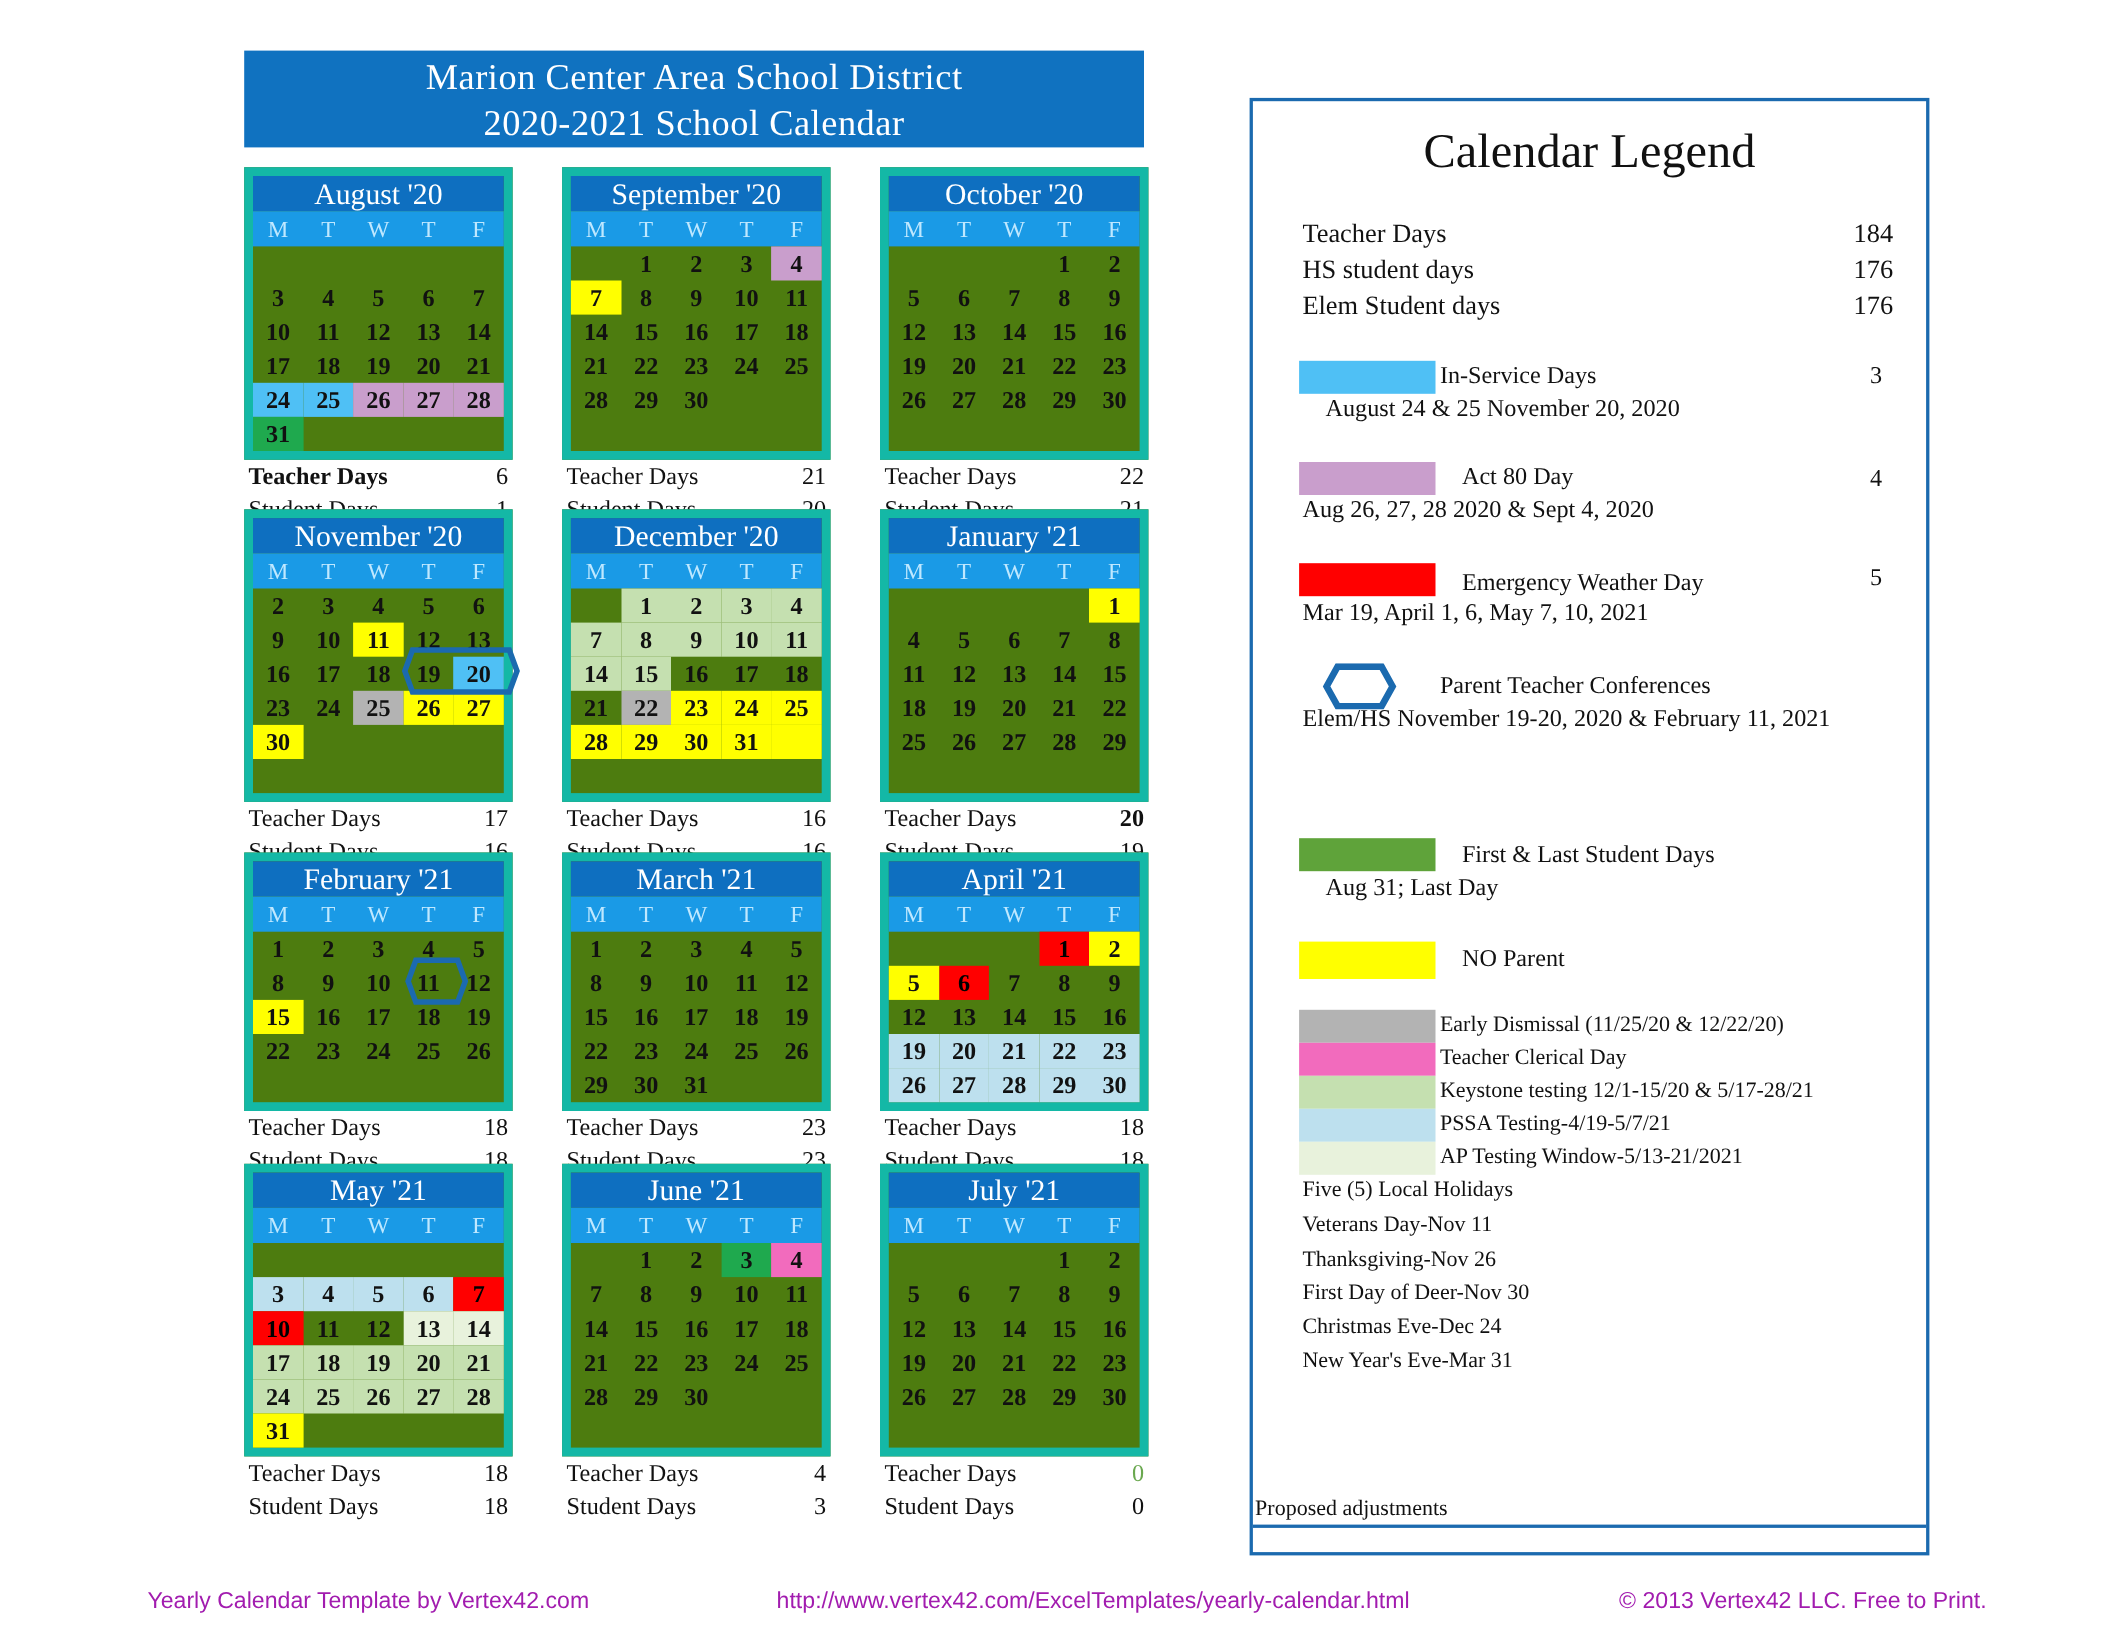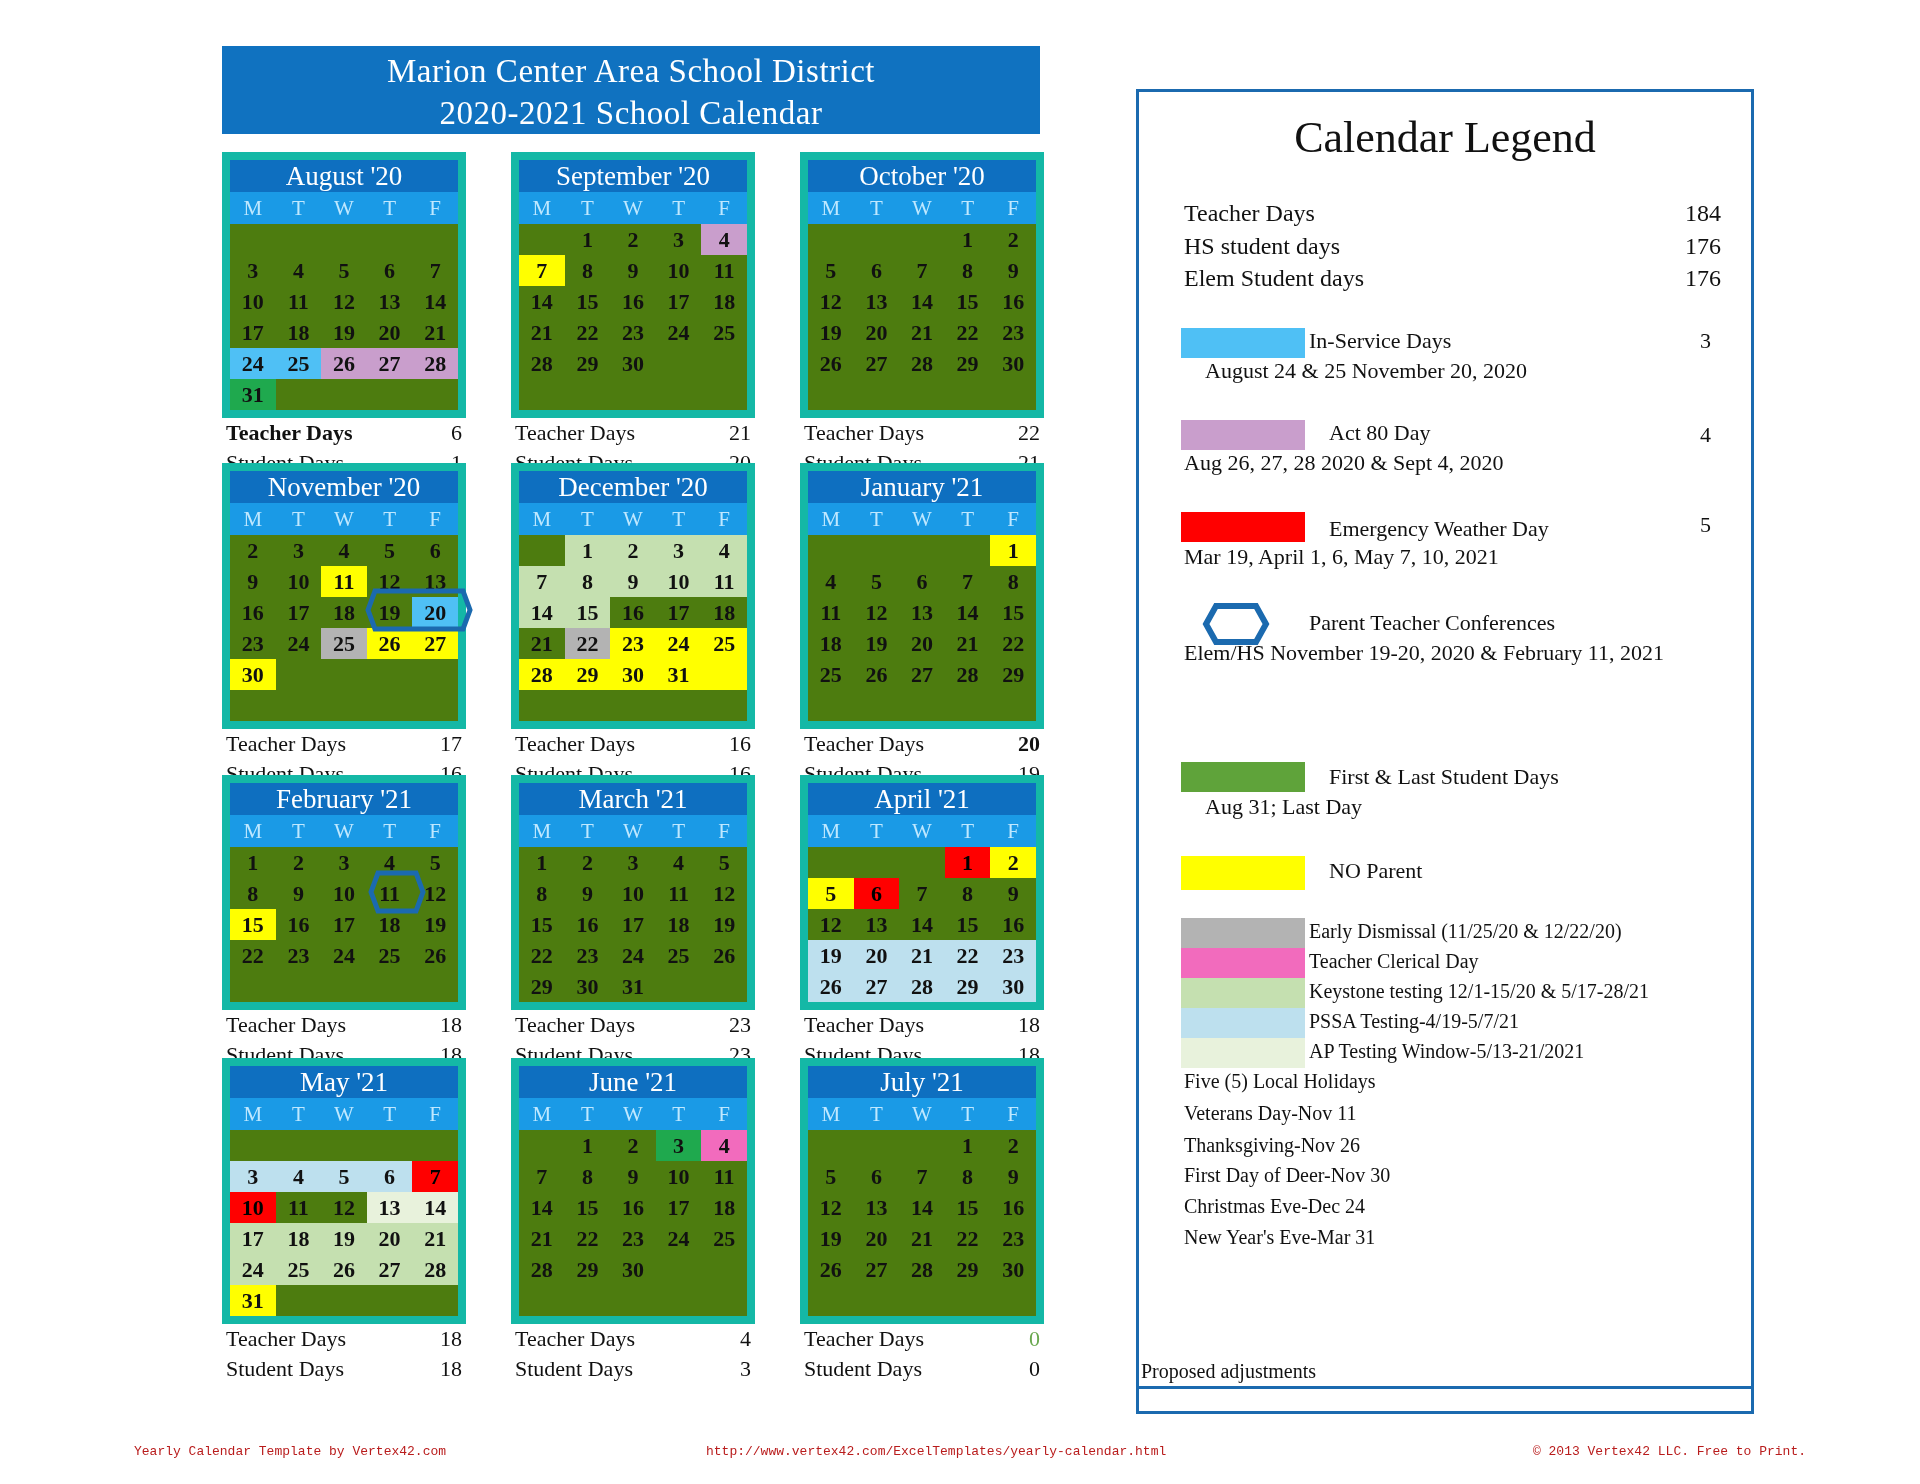--- a/index.html
+++ b/index.html
@@ -13,21 +13,21 @@
   .dow { display:grid; grid-template-columns:repeat(5,1fr); background:#1a9ae6; color:#bfe8ff; font-family:"Liberation Serif", serif; font-size:21px; height:32px; line-height:32px; text-align:center; }
   .days { display:grid; grid-template-columns:repeat(5,1fr); grid-auto-rows:31px; }
   .day { text-align:center; font-family:"Liberation Serif", serif; font-weight:bold; font-size:22px; line-height:31px; position:relative; }
   .stats { font-family:"Liberation Serif", serif; font-size:22px; line-height:30px; padding:0 4px; }
   .stat-row { display:flex; justify-content:space-between; }
 
   .legend { position:absolute; left:1136px; top:45px; width:618px; height:1325px; border:3px solid #1b6aaf; box-sizing:border-box; font-family:"Liberation Serif", serif;margin-top:44px; }
   .legend-title { position:absolute; left:0; right:0; top:20px; text-align:center; font-size:44px; }
   .lrow { position:absolute; font-size:22px; }
   .swatch { position:absolute; width:124px; height:30px; }
-  .footer { position:absolute; top:1444px; font-family:Liberation Mono, monospace; font-size:13px; color:#b91c1c; }
+  .footer { position:absolute; top:1444px; font-family:Liberation Sans, sans-serif; font-size:21px; color:#a21caf; }
   .hex { position:absolute; }
 </style>
 </head>
 <body>
 
 <div class="title-banner">
   <div>Marion Center Area School District</div>
   <div>2020-2021 School Calendar</div>
 </div>
 

